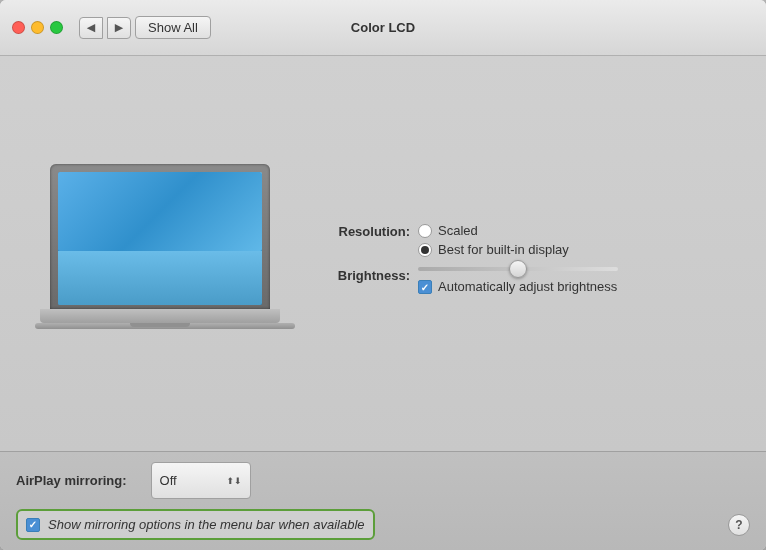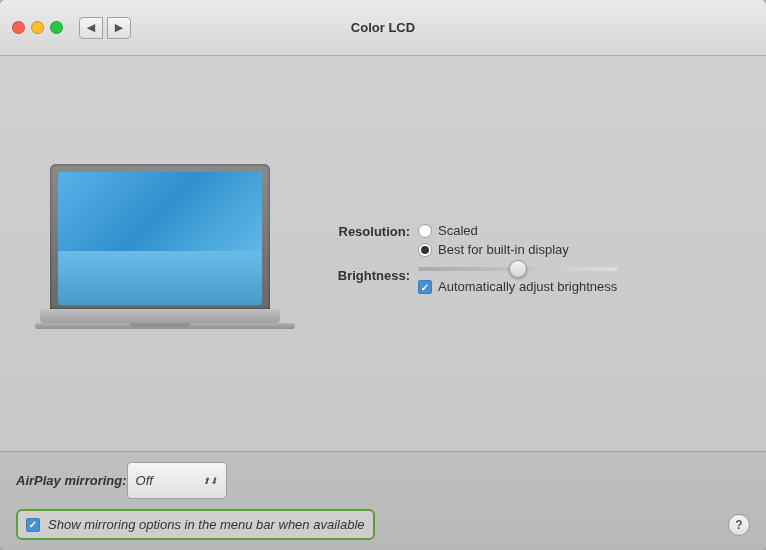--- a/index.html
+++ b/index.html
@@ -365,22 +365,21 @@
       border-top: 1px solid #a0a0a0;
       padding: 10px 16px;
       display: flex;
       flex-direction: column;
       gap: 10px;
     }
 
     .airplay-row {
       display: flex;
       align-items: center;
-      gap: 0;
-      font-style: italic;
+      gap: 24px;
     }
 
     .airplay-label {
       font-size: 13px;
       font-weight: 600;
       color: #333;
     }
 
     .dropdown {
       display: flex;
@@ -471,20 +470,21 @@
   <div class="title-bar">
     <div class="traffic-lights">
       <div class="traffic-light close"></div>
       <div class="traffic-light minimize"></div>
       <div class="traffic-light maximize"></div>
     </div>
     <div class="nav-buttons">
       <div class="nav-btn">◀</div>
       <div class="nav-btn">▶</div>
     </div>
+    <button class="show-all-btn">Show All</button>
     <div class="window-title">Color LCD</div>
   </div>
 
   <div class="content">
 
 
     <div class="display-panel">
 
       <div class="laptop-area">
         <div class="laptop-img">

